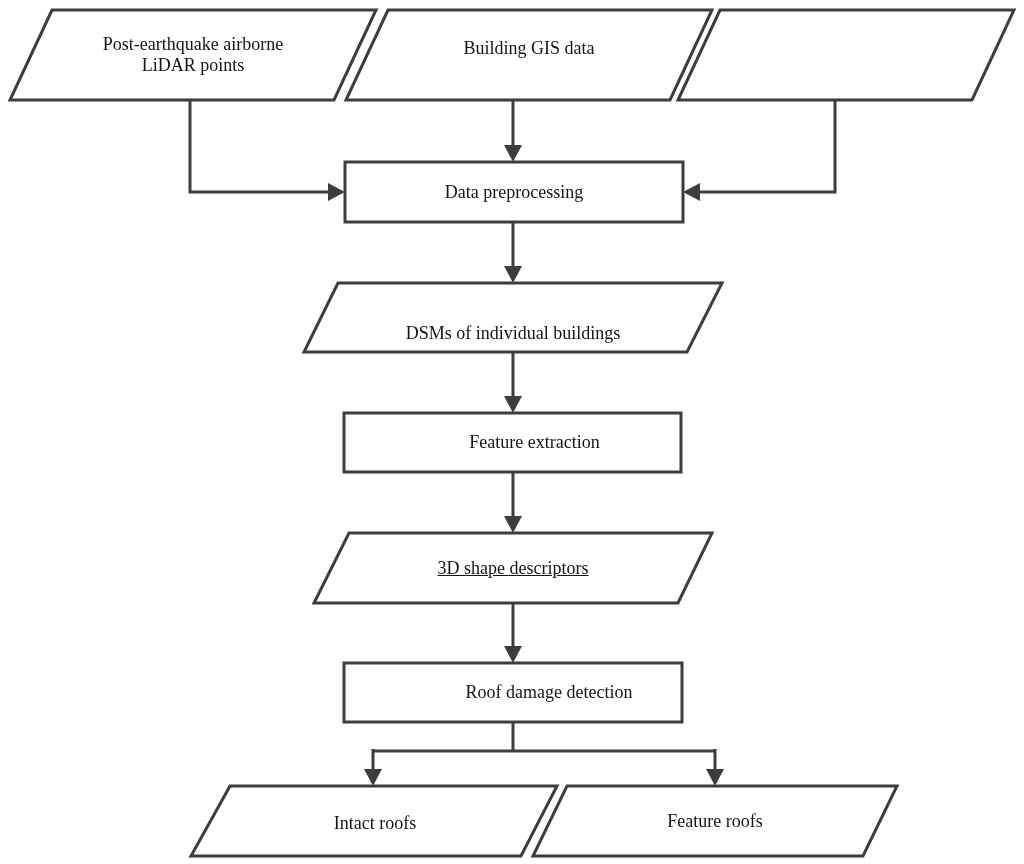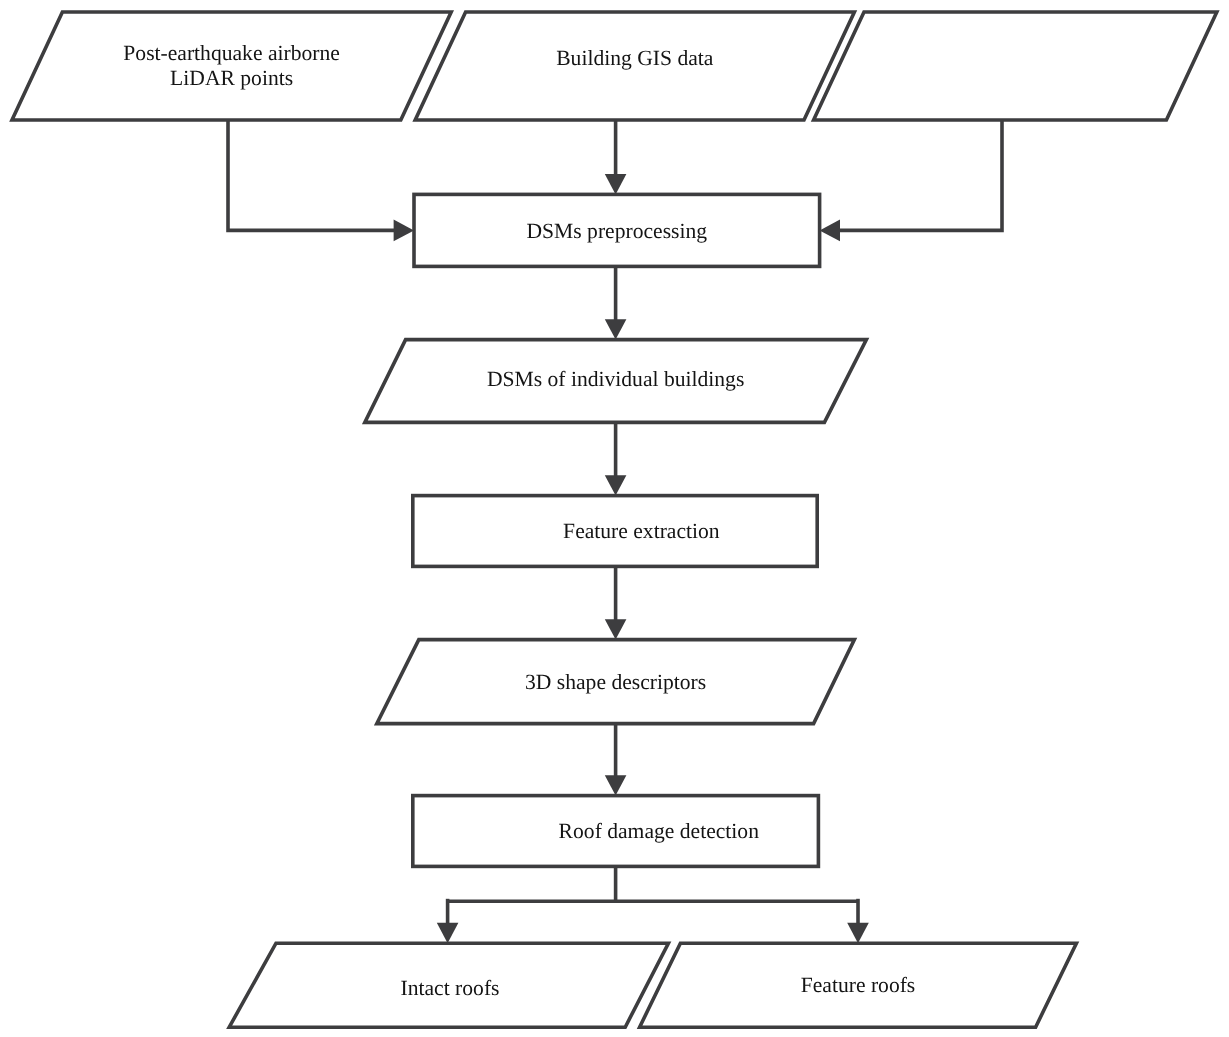--- a/index.html
+++ b/index.html
@@ -85,20 +85,20 @@
     <polygon class="shape" points="338,283 722,283 687,352 304,352"></polygon>
     <rect class="shape" x="344" y="413" width="337" height="59"></rect>
     <polygon class="shape" points="349,533 712,533 678,603 314,603"></polygon>
     <rect class="shape" x="344" y="663" width="338" height="59"></rect>
     <polygon class="shape" points="230,786 557,786 521,856 191,856"></polygon>
     <polygon class="shape" points="567,786 897,786 863,856 533,856"></polygon>
   </svg>
 
   <div class="label" style="left:88px;top:10px;width:210px;height:90px;">Post-earthquake airborne LiDAR points</div>
   <div class="label" style="left:369px;top:10px;width:320px;height:76px;">Building GIS data</div>
-  <div class="label" style="left:345px;top:162px;width:338px;height:60px;">DSMs preprocessing</div>
-  <div class="label" style="left:393px;top:283px;width:240px;height:66px;">DSMs of individual buildings</div>
+  <div class="label" style="left:345px;top:162px;width:338px;height:60px;">Data preprocessing</div>
+  <div class="label" style="left:393px;top:300px;width:240px;height:66px;">DSMs of individual buildings</div>
   <div class="label" style="left:344px;top:413px;width:381px;height:59px;">Feature extraction</div>
-  <div class="label" style="left:353px;top:533px;width:320px;height:70px;">3D shape descriptors</div>
+  <div class="label" style="left:353px;top:533px;width:320px;height:70px;text-decoration:underline;">3D shape descriptors</div>
   <div class="label" style="left:344px;top:663px;width:338px;height:59px;margin-left:36px;">Roof damage detection</div>
   <div class="label" style="left:255px;top:786px;width:240px;height:74px;">Intact roofs</div>
   <div class="label" style="left:595px;top:786px;width:240px;height:70px;">Feature roofs</div>
 </div>
 
 </body></html>

